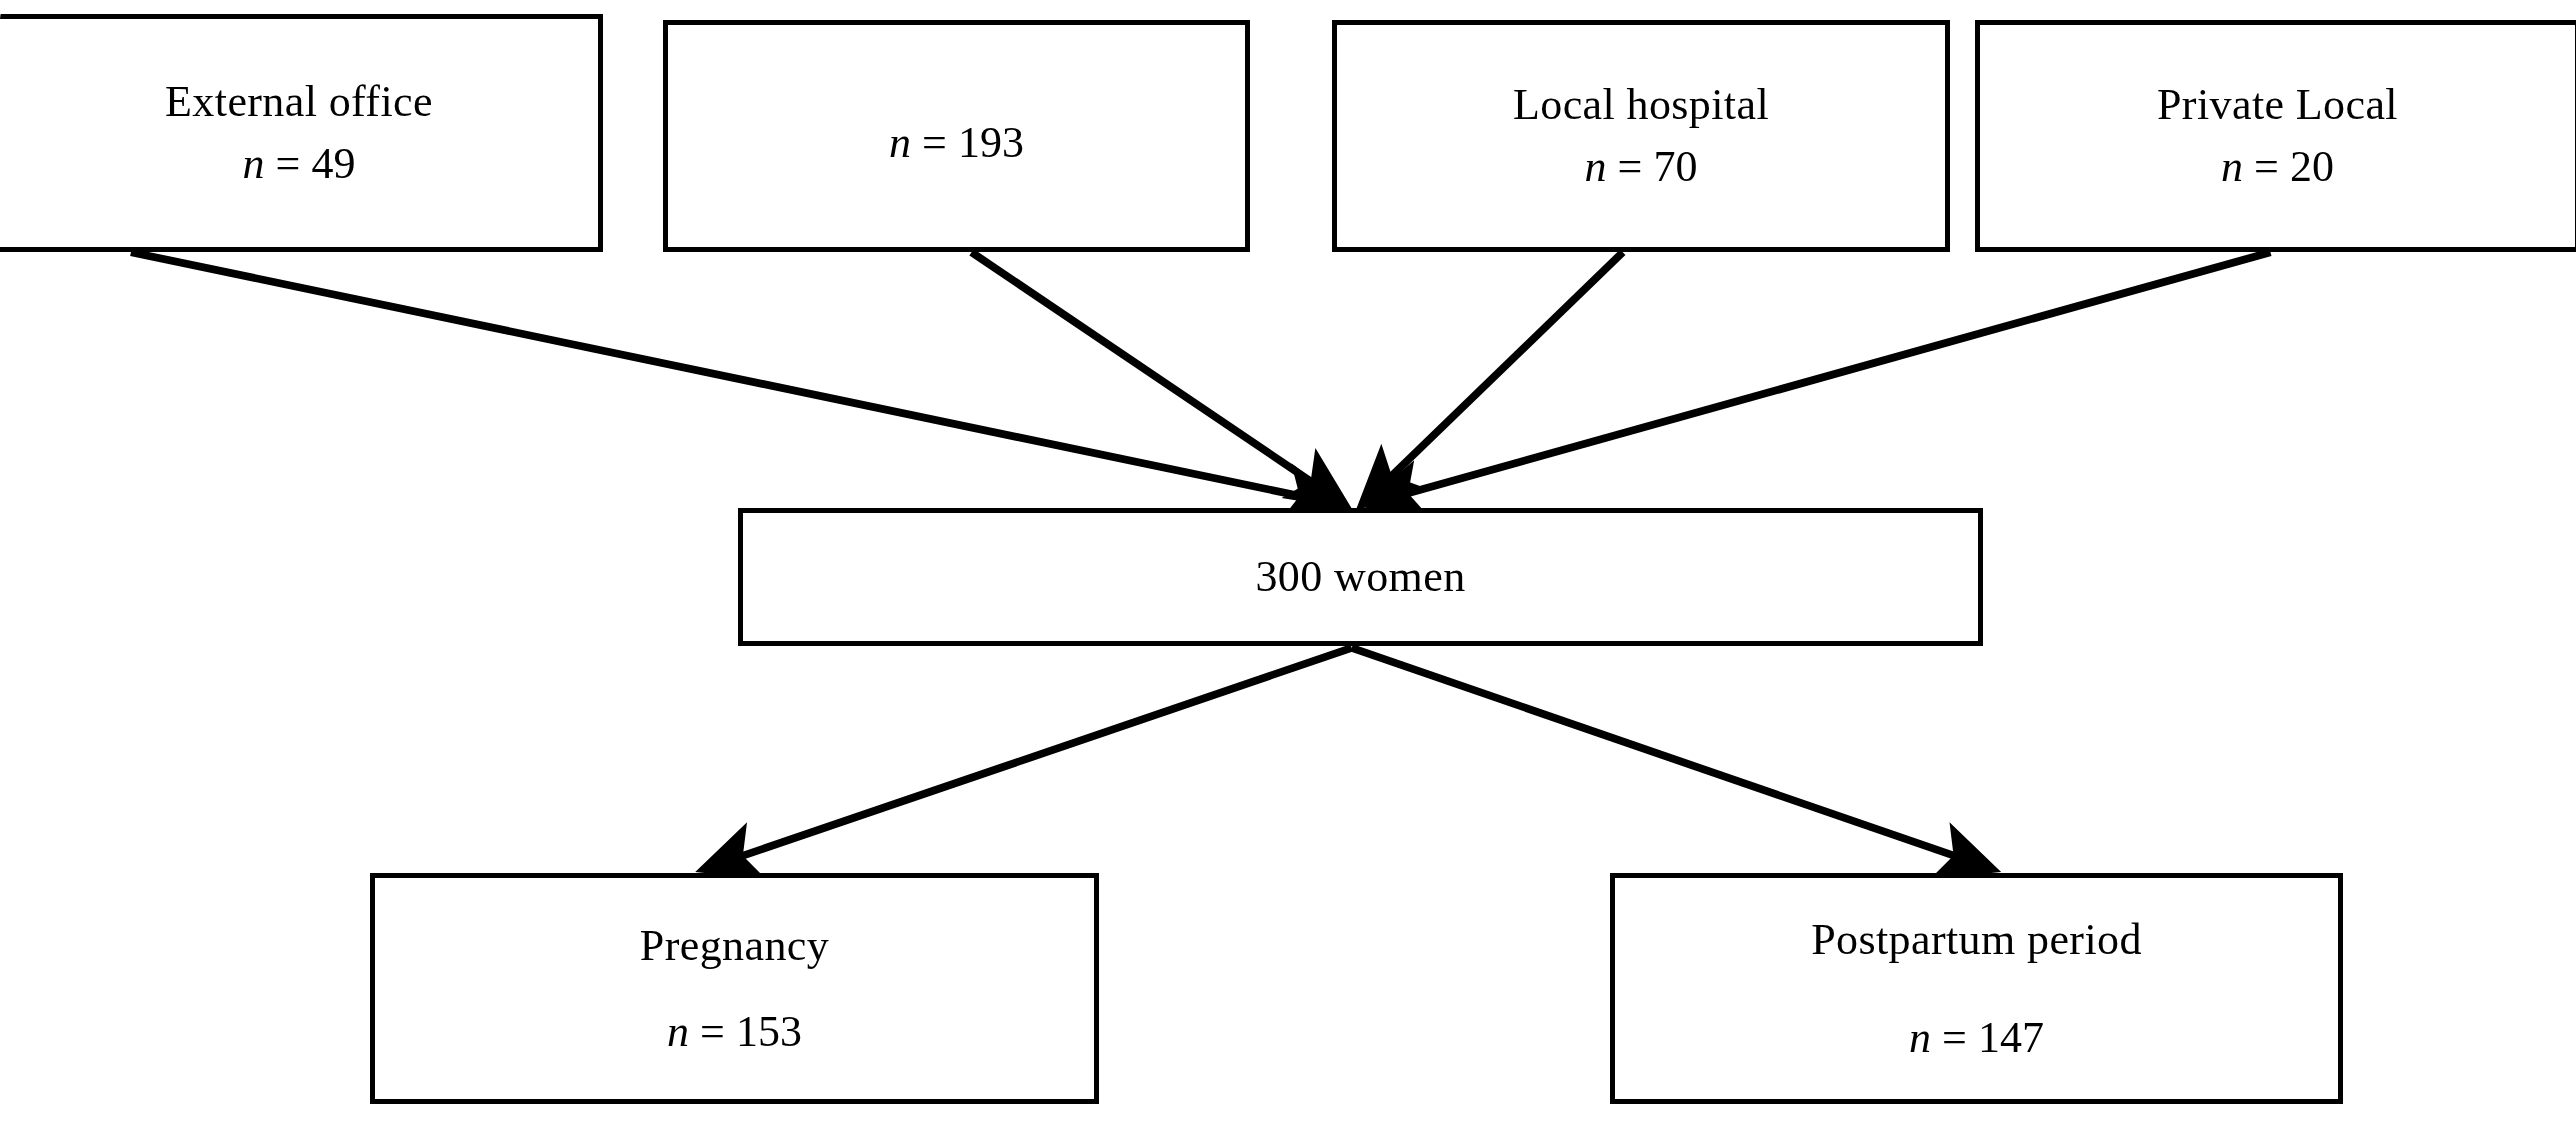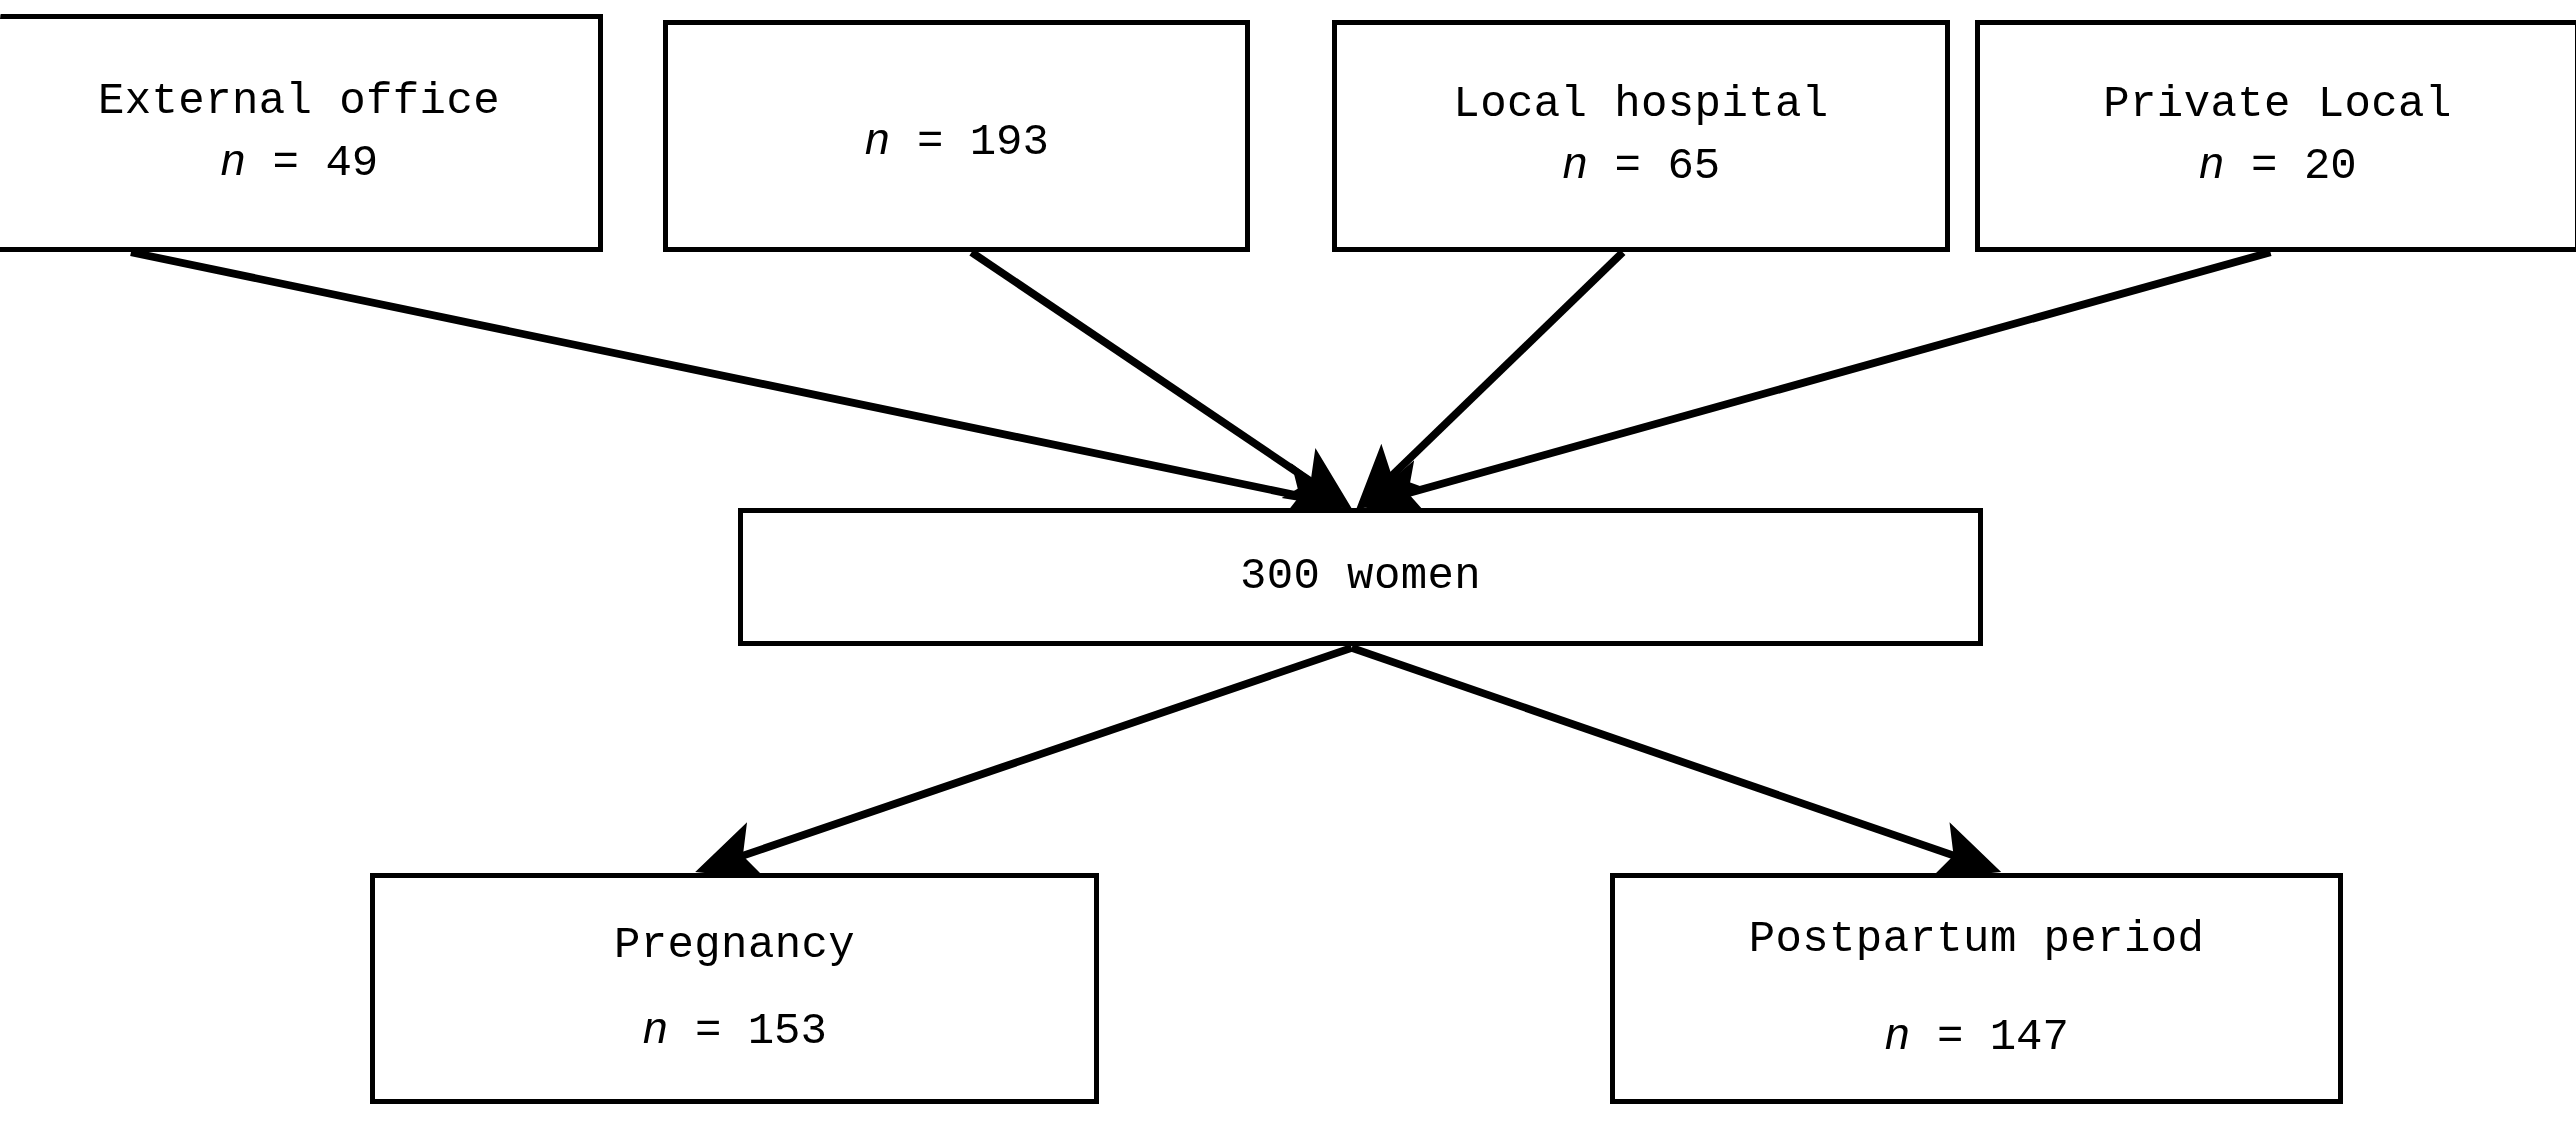--- a/index.html
+++ b/index.html
@@ -6,21 +6,21 @@
     margin: 0;
     padding: 0;
     background: #ffffff;
   }
   #canvas {
     position: relative;
     width: 2576px;
     height: 1124px;
     background: #ffffff;
     overflow: hidden;
-    font-family: Liberation Mono, monospace;
+    font-family: Liberation Serif, serif;
     border-radius: 19px;
   }
   .arrow-layer {
     position: absolute;
     left: 0;
     top: 0;
     width: 2576px;
     height: 1124px;
     pointer-events: none;
   }
@@ -93,21 +93,21 @@
     <div class="line1">External office</div>
     <div class="line2"><span class="nvar">n</span><span> = </span><span>49</span></div>
   </div>
 
   <div class="node" id="node-university-hospital">
     <div class="line2"><span class="nvar">n</span><span> = </span><span>193</span></div>
   </div>
 
   <div class="node" id="node-local-hospital">
     <div class="line1">Local hospital</div>
-    <div class="line2"><span class="nvar">n</span><span> = </span><span>65</span></div>
+    <div class="line2"><span class="nvar">n</span><span> = </span><span>70</span></div>
   </div>
 
   <div class="node" id="node-private-clinic">
     <div class="line1">Private Local</div>
     <div class="line2"><span class="nvar">n</span><span> = </span><span>20</span></div>
   </div>
 
   <div class="node" id="node-300-women">
     <div class="line1">300 women</div>
   </div>

